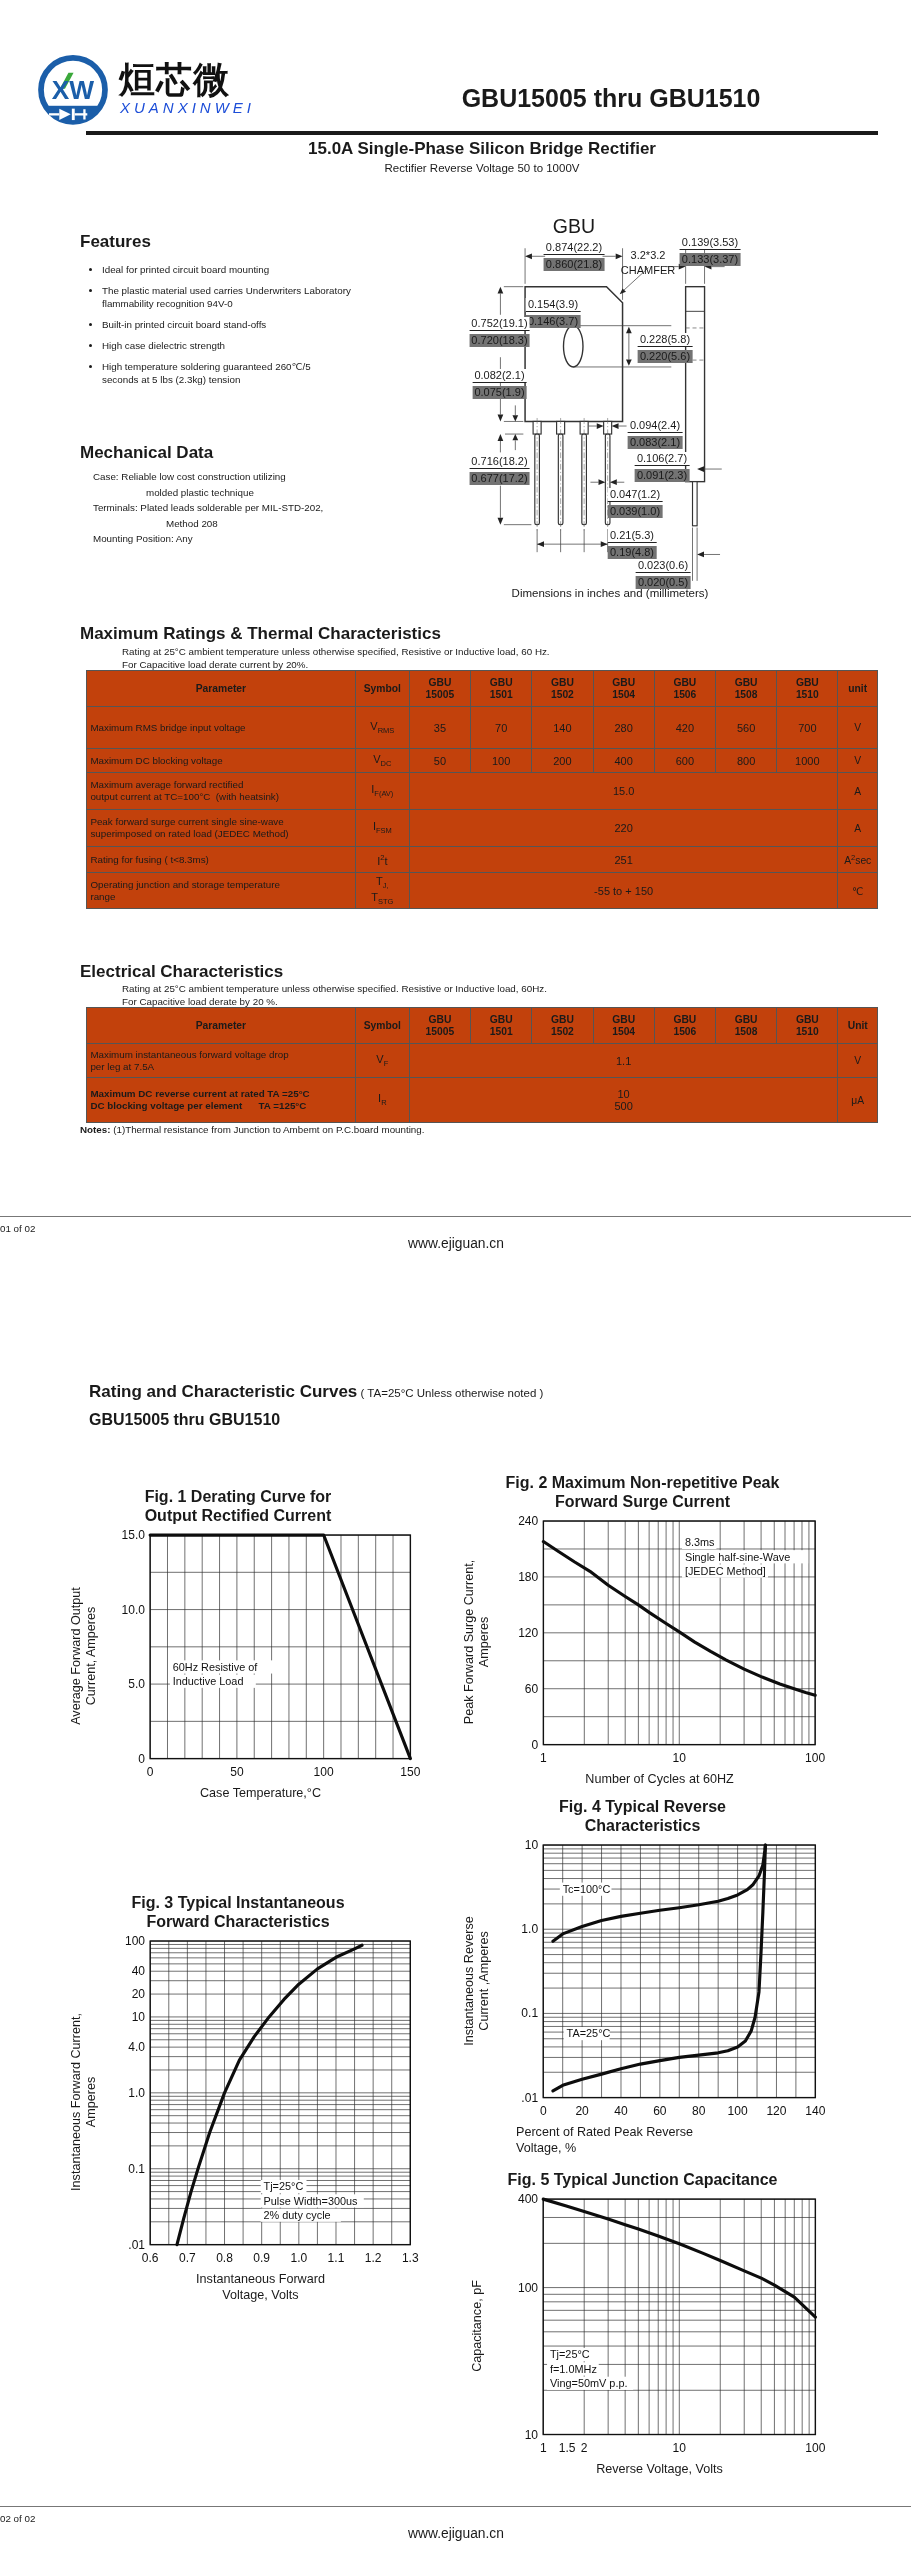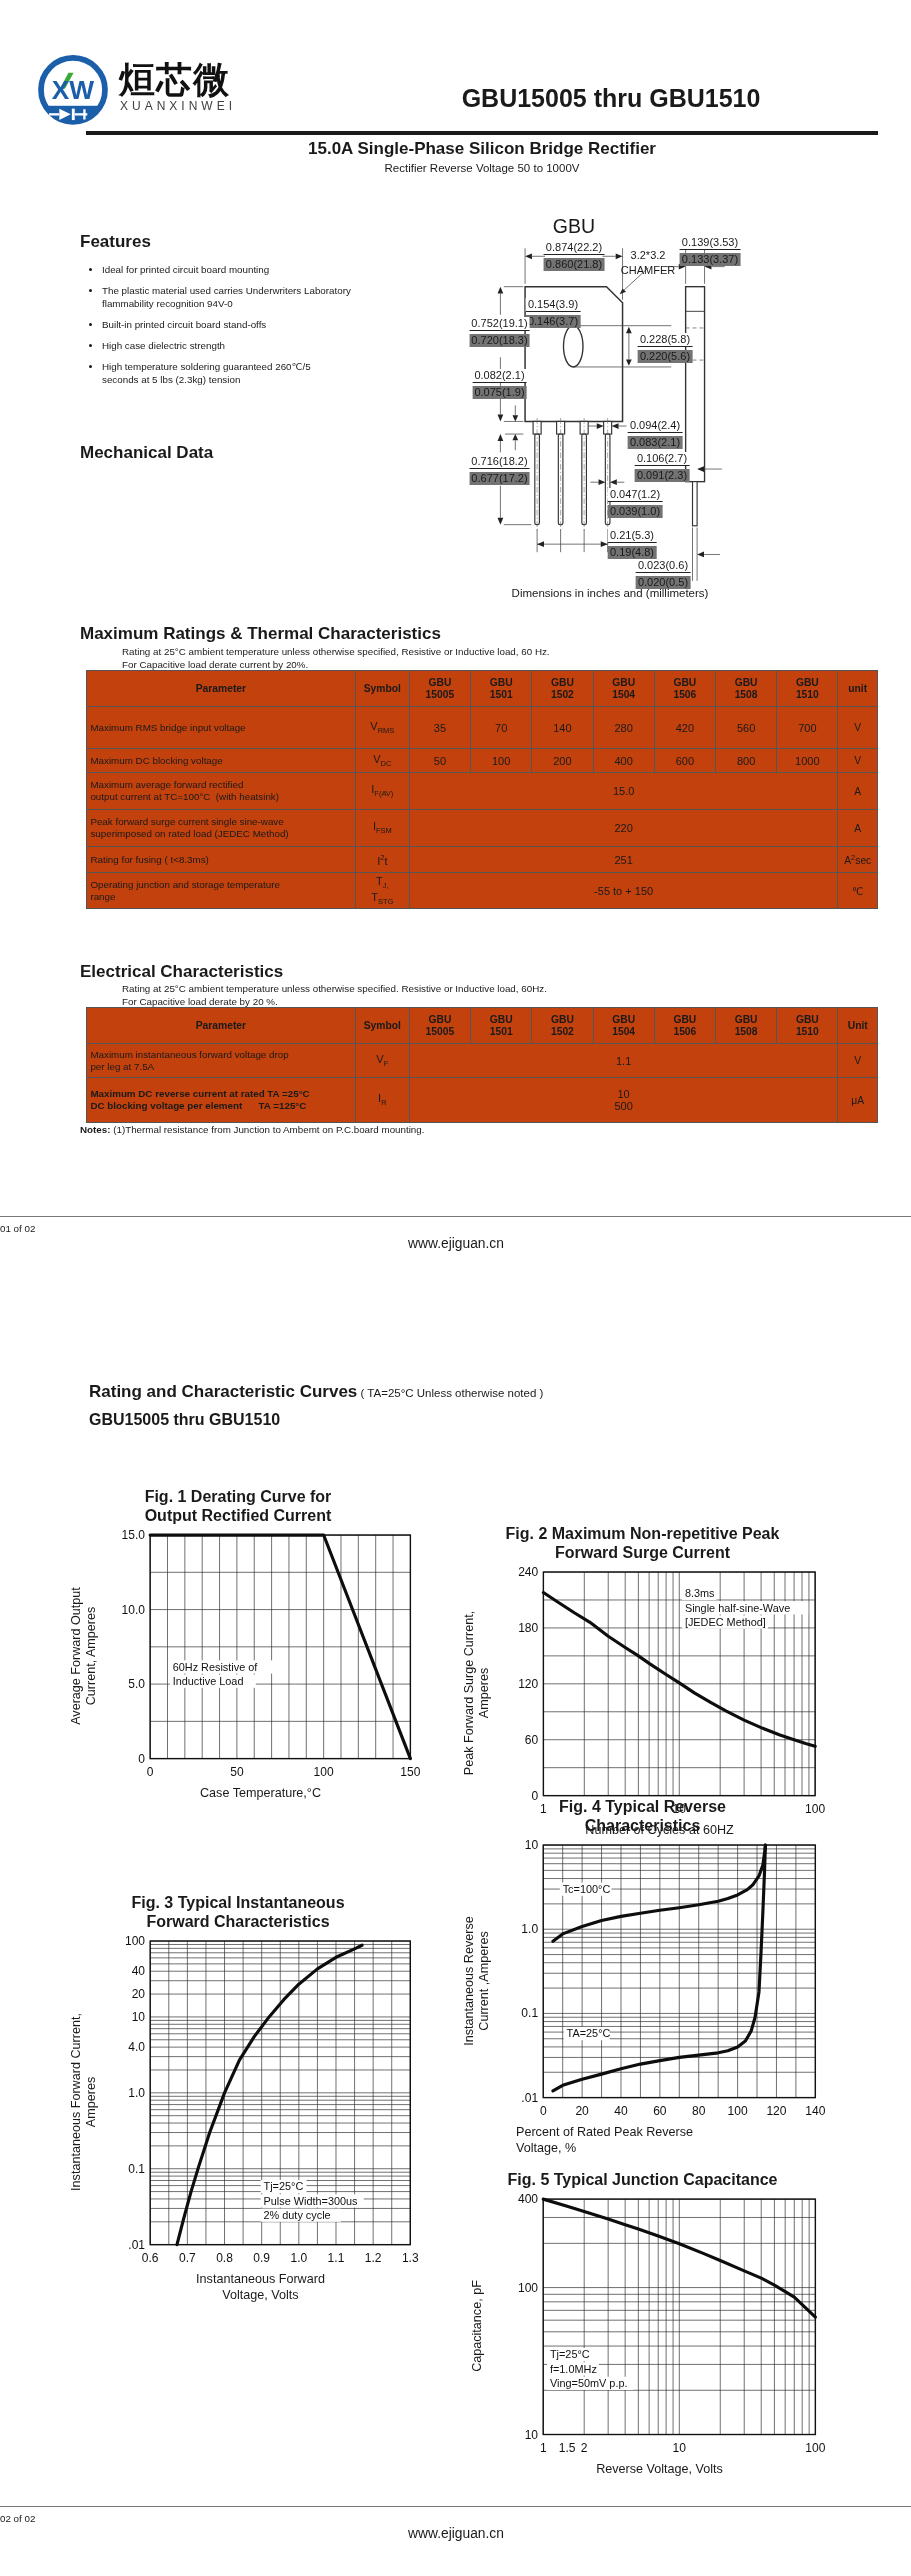--- a/index.html
+++ b/index.html
@@ -1,21 +1,21 @@
 <!DOCTYPE html>
 <html style="font-size:9.2px"><head>
 <meta charset="utf-8">
 <style>
   html,body{margin:0;padding:0;background:#e8e8e8;}
   .page{position:relative;width:912px;height:2576px;background:#ffffff;margin:0 auto;
         font-family:"Liberation Sans","DejaVu Sans",sans-serif;color:#1a1a1a;overflow:hidden;}
   .abs{position:absolute;}
   
   .brand-cn{font-size:36px;font-weight:bold;letter-spacing:1.1px;color:#111;}
-  .brand-latin{font-size:12px;letter-spacing:4px;color:#404040;}
+  .brand-latin{font-size:15px;letter-spacing:4px;color:#1d4ed8;font-style:italic;}
   .doc-title{font-size:25px;font-weight:bold;text-align:center;}
   .rule{background:#1a1a1a;}
   .doc-sub{font-size:17px;font-weight:bold;text-align:center;}
   .doc-sub2{font-size:11.5px;text-align:center;}
   
   .h2{font-size:17px;font-weight:bold;}
   .small-note{font-size:9.8px;line-height:12.6px;margin-left:42px;}
   .feat-list{margin:0;padding-left:16px;font-size:9.8px;line-height:12.6px;width:379px;}
   .feat-list li{margin-bottom:8.6px;white-space:pre-line;}
   .mech-lines{font-size:9.8px;line-height:15.5px;}
@@ -92,20 +92,27 @@
     <li>Ideal for printed circuit  board mounting</li>
     <li>The plastic material used carries Underwriters Laboratory
 flammability recognition 94V-0</li>
     <li>Built-in printed circuit board stand-offs</li>
     <li>High case dielectric strength</li>
     <li>High temperature soldering guaranteed 260℃/5
 seconds at 5 lbs (2.3kg) tension</li>
   </ul>
 
   <div class="abs h2" style="left:80px;top:443px;">Mechanical Data</div>
+  <div class="abs mech-lines" style="left:93px;top:469px;">
+    <div>Case: Reliable low cost construction utilizing</div>
+    <div>molded plastic technique</div>
+    <div>Terminals: Plated leads solderable per MIL-STD-202,</div>
+    <div>Method 208</div>
+    <div>Mounting Position: Any</div>
+  </div>
 
   <div class="pkg">
     <div class="pkg-name">GBU</div>
     <svg width="425" height="367" viewBox="0 0 740 640">
 
       <path d="M85,125 H227 L255,153 V360 H85 Z" fill="#fff" stroke="#333" stroke-width="2.6"></path>
       <ellipse cx="169" cy="229" rx="17" ry="36" fill="#fff" stroke="#333" stroke-width="2.4"></ellipse>
 
       <g stroke="#333" stroke-width="2" fill="#fff">
         <rect x="99" y="360" width="14" height="22"></rect>
@@ -449,21 +456,21 @@
             <rect x="118.34666666666666" y="232.6" width="180" height="23" fill="#fff"></rect>
             <text x="123.34666666666666" y="250.6" font-size="19" fill="#111" font-family="Liberation Sans, sans-serif">60Hz Resistive of</text>
             <rect x="118.34666666666666" y="257.6" width="150" height="23" fill="#fff"></rect>
             <text x="123.34666666666666" y="275.6" font-size="19" fill="#111" font-family="Liberation Sans, sans-serif">Inductive Load</text>
           </svg>
         </div>
     </div>
     <div class="fig-xlab" style="margin-left:57px;width:275px;">Case Temperature,°C</div>
   </div>
 
-  <div class="fig" style="left:459px;top:1524px;width:402px;">
+  <div class="fig" style="left:459px;top:1473px;width:402px;">
     <div class="fig-title" style="margin-left:23px;width:321px;">Fig. 2 Maximum Non-repetitive Peak
 Forward Surge Current</div>
     <div class="fig-body">
       <div class="ylab">
           <span>Peak Forward Surge Current,
 Amperes</span>
         </div>
       <div class="plot">
           <svg width="333" height="258" xmlns="http://www.w3.org/2000/svg" style="display:block" viewBox="0 0 580 450">
             <rect x="0" y="0" width="580" height="450" fill="#fff"></rect>

